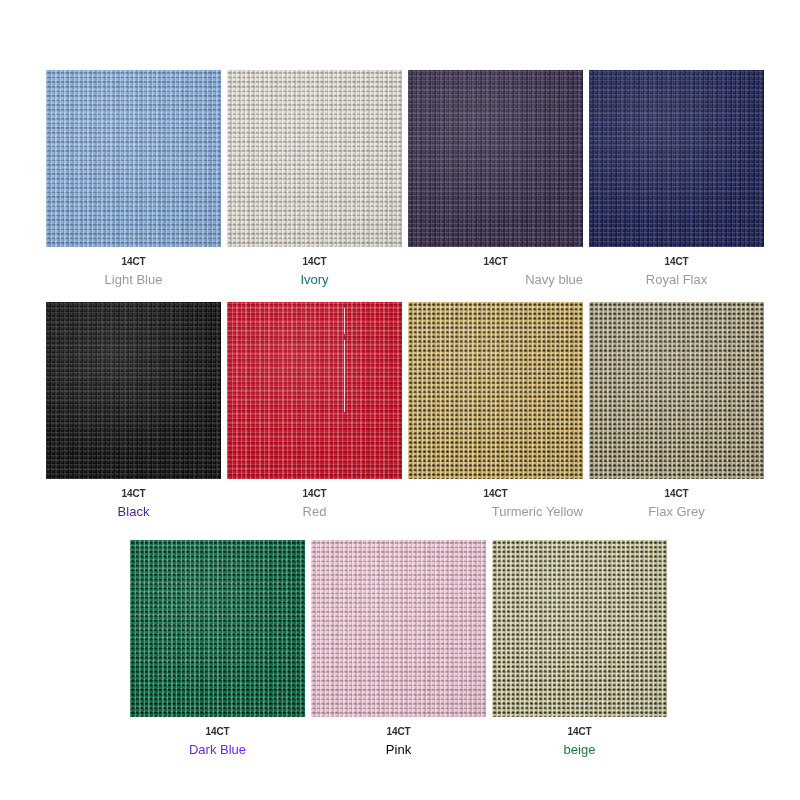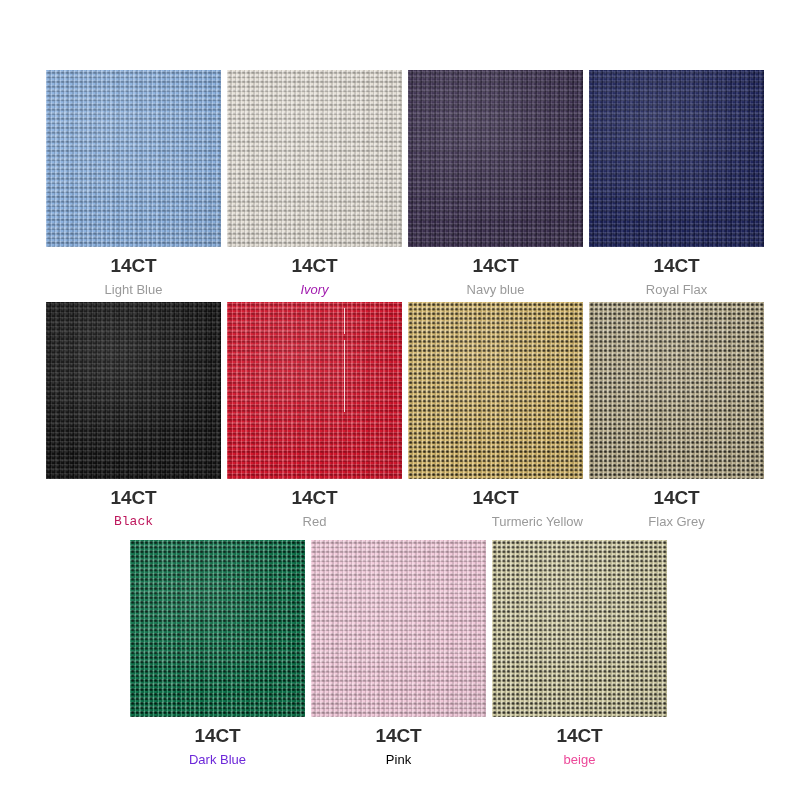--- a/index.html
+++ b/index.html
@@ -129,21 +129,21 @@
     width: 1px;
   }
 
   
   .swatch-caption {
     width: 175px;
     text-align: center;
   }
   .ct-label {
     margin-top: 9px;
-    font-size: 19px;
+    font-size: 10px;
     font-weight: bold;
     color: #2f2f2f;
     letter-spacing: -0.1px;
     line-height: 1.1;
   }
   .color-name {
     margin-top: 6px;
     font-size: 13px;
     font-weight: normal;
     color: #9a9a9a;
@@ -170,34 +170,34 @@
     <div class="swatch-cell" style="left: 227px; top: 70px;">
       <div class="swatch-chip" style="background-color: rgb(230, 225, 216);">
         <div class="weave weave-soft">
           <div class="weave-threads"></div>
           <div class="weave-holes"></div>
           <div class="weave-shade"></div>
         </div>
       </div>
       <div class="swatch-caption">
         <div class="ct-label" style="color: rgb(47, 47, 47);">14CT</div>
-        <div class="color-name" style="color: #a21caf; font-style: italic;">Ivory</div>
+        <div class="color-name" style="color: #0f766e;">Ivory</div>
       </div>
     </div>
     <div class="swatch-cell" style="left: 408px; top: 70px;">
       <div class="swatch-chip" style="background-color: rgb(58, 46, 77);">
         <div class="weave weave-dark">
           <div class="weave-threads"></div>
           <div class="weave-holes"></div>
           <div class="weave-shade"></div>
         </div>
       </div>
       <div class="swatch-caption">
         <div class="ct-label" style="color: rgb(47, 47, 47);">14CT</div>
-        <div class="color-name" style="color: rgb(154, 154, 154);">Navy blue</div>
+        <div class="color-name" style="color: rgb(154, 154, 154); text-align: right;">Navy blue</div>
       </div>
     </div>
     <div class="swatch-cell" style="left: 589px; top: 70px;">
       <div class="swatch-chip" style="background-color: rgb(29, 35, 89);">
         <div class="weave weave-dark">
           <div class="weave-threads"></div>
           <div class="weave-holes"></div>
           <div class="weave-shade"></div>
         </div>
       </div>
@@ -209,21 +209,21 @@
     <div class="swatch-cell" style="left: 46px; top: 302px;">
       <div class="swatch-chip" style="background-color: rgb(17, 17, 17);">
         <div class="weave weave-dark">
           <div class="weave-threads"></div>
           <div class="weave-holes"></div>
           <div class="weave-shade"></div>
         </div>
       </div>
       <div class="swatch-caption">
         <div class="ct-label" style="color: rgb(47, 47, 47);">14CT</div>
-        <div class="color-name" style="color: #be185d; font-family: Liberation Mono, monospace;">Black</div>
+        <div class="color-name" style="color: #4c1d95;">Black</div>
       </div>
     </div>
     <div class="swatch-cell" style="left: 227px; top: 302px;">
       <div class="swatch-chip" style="background-color: rgb(214, 21, 44);">
         <div class="weave weave-soft">
           <div class="weave-threads"></div>
           <div class="weave-holes"></div>
           <div class="weave-shade"></div>
         </div>
         <div class="streak" style="left: 117px; top: 6px; height: 26px;"></div>
@@ -289,16 +289,16 @@
     <div class="swatch-cell" style="left: 492px; top: 540px;">
       <div class="swatch-chip" style="background-color: rgb(217, 212, 171);">
         <div class="weave weave-strong">
           <div class="weave-threads"></div>
           <div class="weave-holes"></div>
           <div class="weave-shade"></div>
         </div>
       </div>
       <div class="swatch-caption">
         <div class="ct-label" style="color: rgb(47, 47, 47);">14CT</div>
-        <div class="color-name" style="color: #ec4899;">beige</div>
+        <div class="color-name" style="color: #15803d;">beige</div>
       </div>
     </div>
   </div>
 
 </body></html>

